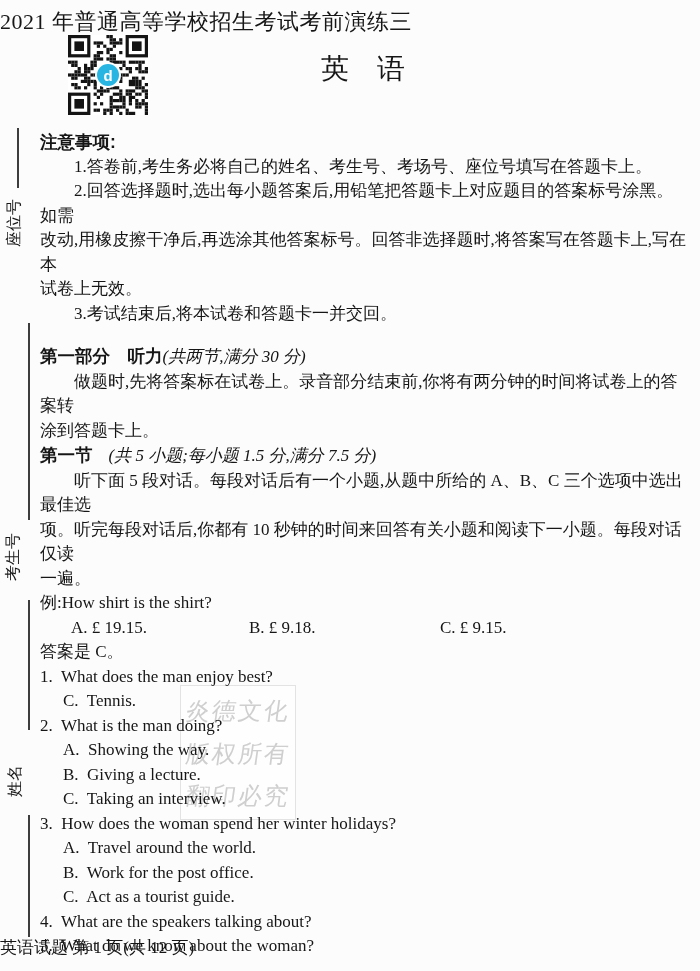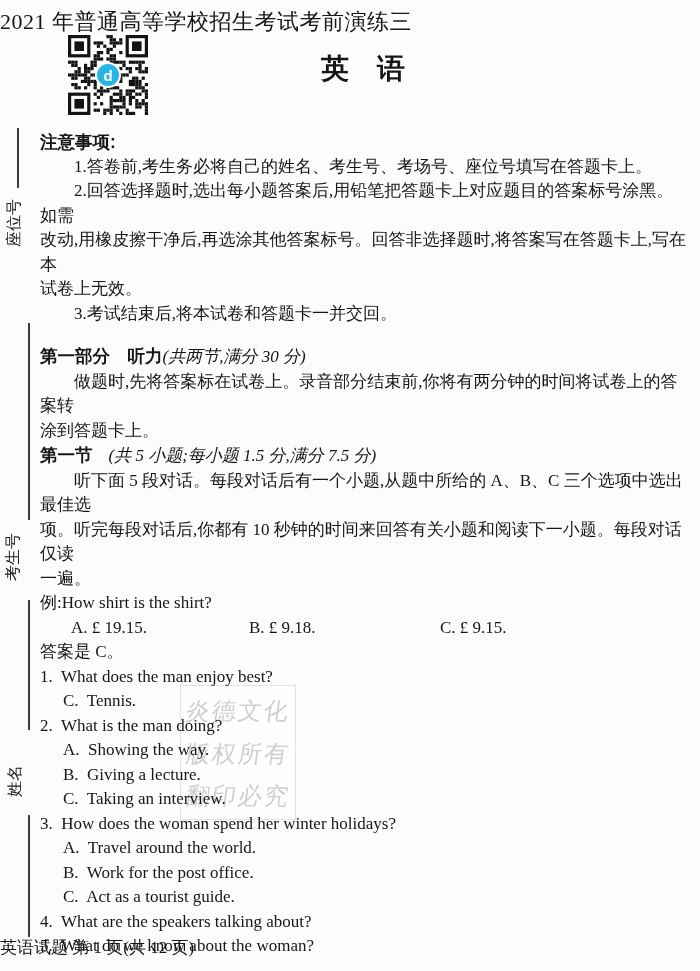--- a/index.html
+++ b/index.html
@@ -7,21 +7,21 @@
     width:700px;height:971px;position:relative;overflow:hidden;
     background:#fcfcfc;color:#161616;
     font-family:"Liberation Serif","DejaVu Serif",serif;
   }
   .bold-sans{font-family:Liberation Sans, sans-serif;font-weight:700}
   .page-title{position:absolute;top:7px;left:0;width:100%;
     font-size:22px;letter-spacing:.5px}
   .qr{position:absolute;left:68px;top:35px;width:80px;height:80px}
   .subject{position:absolute;top:50px;left:0;width:100%;text-align:center;
     font-size:28px;transform:translateX(13px)}
-  .subject span{font-family:"Liberation Sans","DejaVu Sans",sans-serif;font-weight:700}
+  .subject span{font-family:"Liberation Sans","DejaVu Sans",sans-serif;font-weight:400}
 
   
   .vline{position:absolute;width:2px;background:#3d3d3d}
   .seg1{left:17px;top:128px;height:60px}
   .seg2{left:28px;top:323px;height:197px}
   .seg3{left:28px;top:600px;height:130px}
   .seg4{left:28px;top:815px;height:122px}
   .vlabel{position:absolute;width:70px;height:18px;line-height:18px;text-align:center;
     font-size:16px;transform:rotate(-90deg)}
   .lbl-seat{left:-21px;top:214px}

